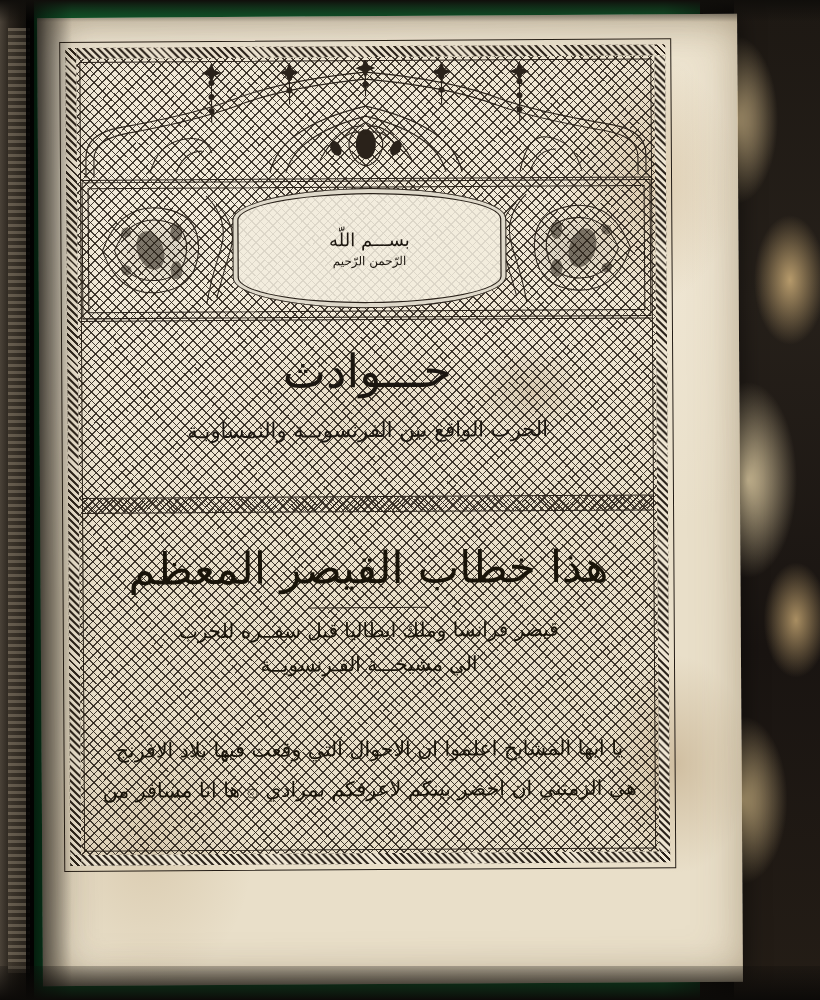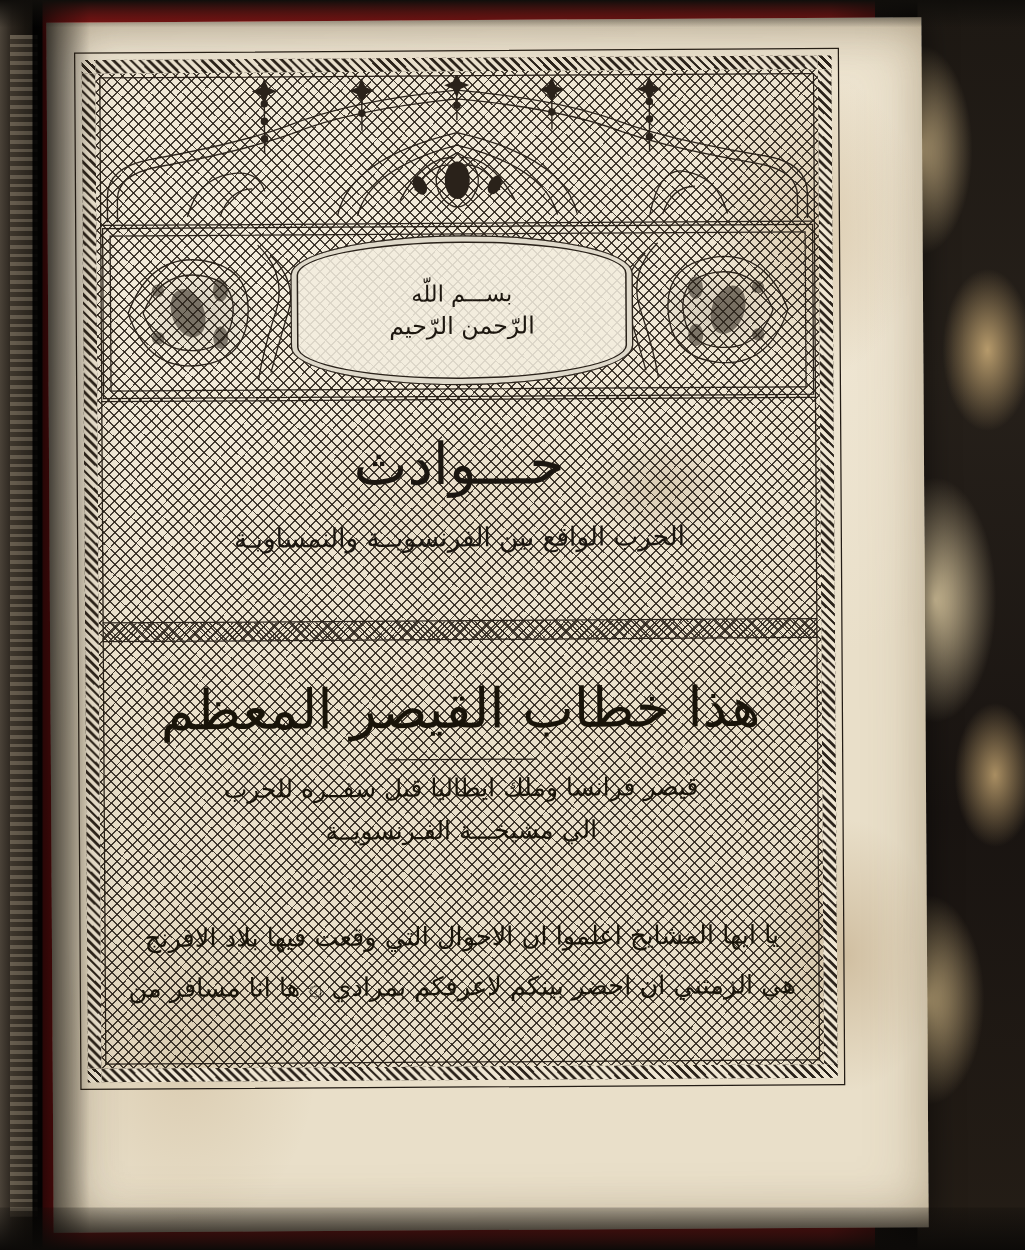--- a/index.html
+++ b/index.html
@@ -12,21 +12,21 @@
     height: 1000px;
     overflow: hidden;
     font-family: "DejaVu Sans", sans-serif;
     position: relative;
   }
 
   
   #photo {
     position: absolute;
     inset: 0;
-    background: #b91c1c;
+    background: #15803d;
   }
 
   
   .left-page-edge {
     position: absolute;
     left: 0; top: 0;
     width: 34px; height: 1000px;
     background:
       linear-gradient(90deg,#4a4238 0%, #2b251e 28%, #191510 60%, #0d0b08 100%);
   }
@@ -179,21 +179,21 @@
     justify-content: center;
     gap: 4px;
   }
   .basmala-line {
     font-family: "DejaVu Sans", sans-serif;
     color: #1d1710;
     direction: rtl;
     letter-spacing: 1px;
   }
   .basmala-1 { font-size: 18px; }
-  .basmala-2 { font-size: 19px; }
+  .basmala-2 { font-size: 12px; }
 
   
   .title-block {
     position: absolute;
     left: 42px; top: 302px;
     width: 572px;
     text-align: center;
     direction: rtl;
     color: #1b1610;
   }

